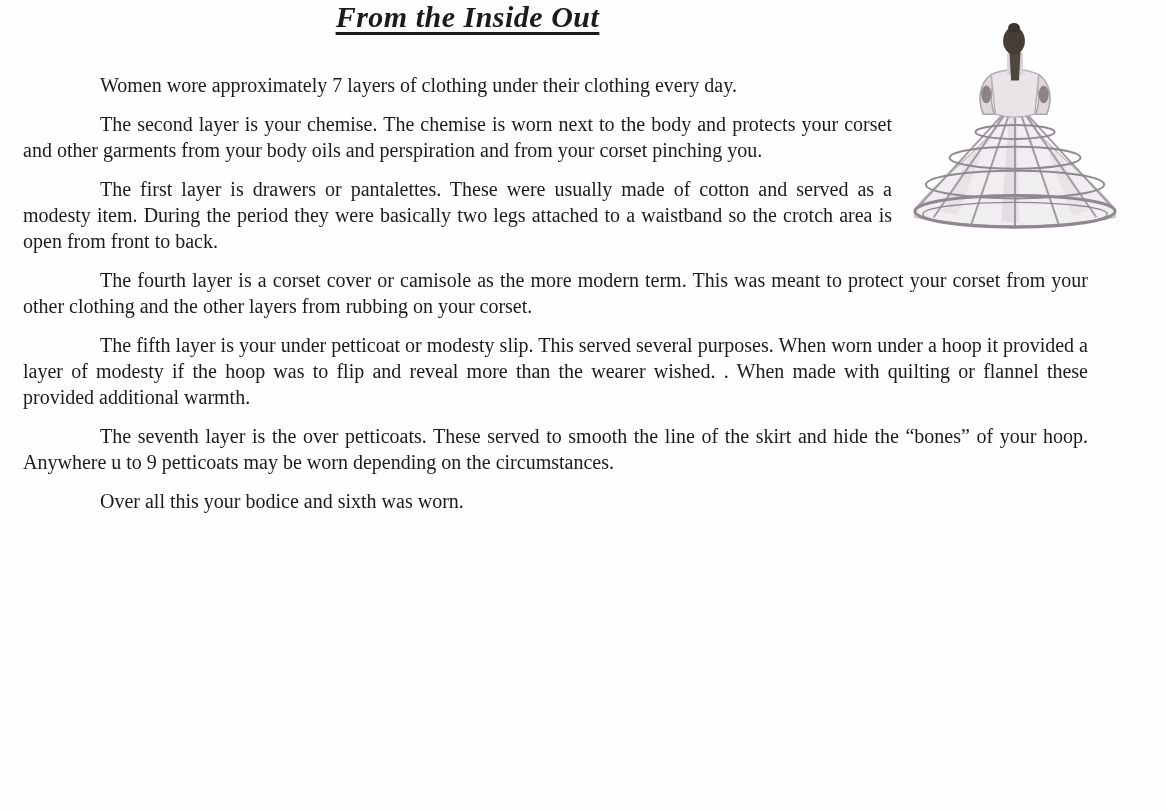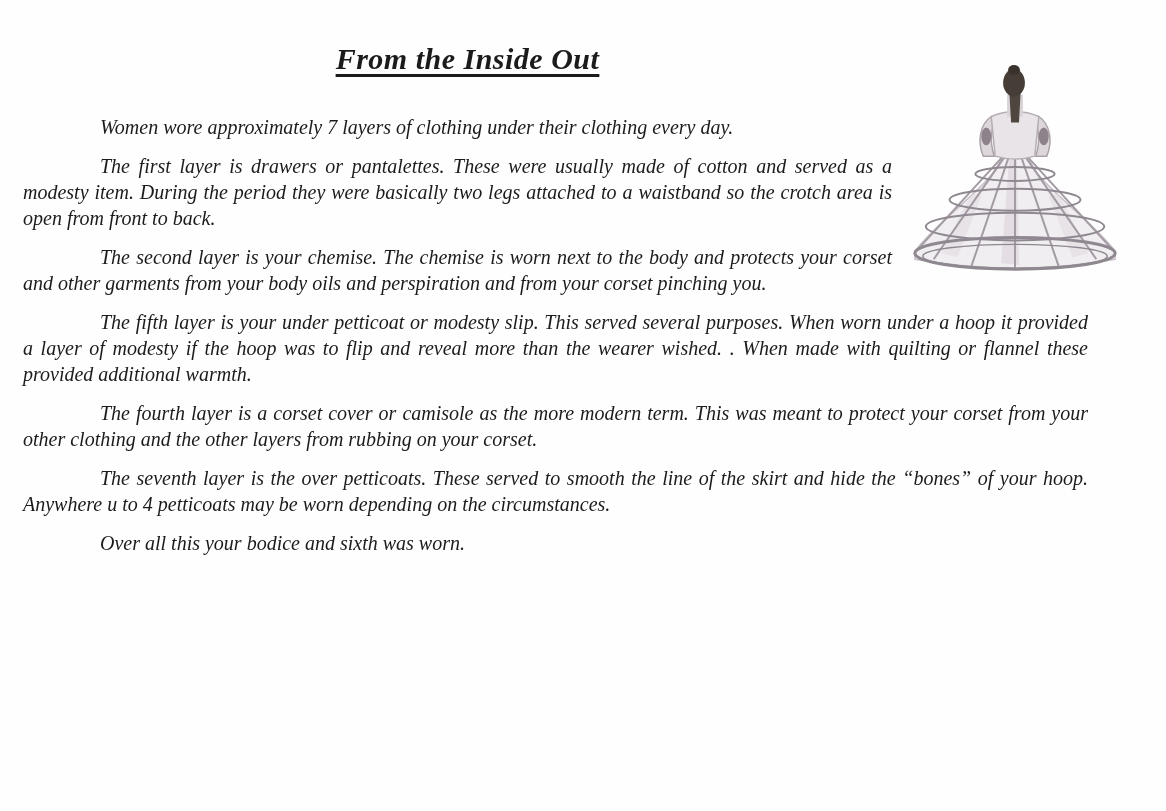--- a/index.html
+++ b/index.html
@@ -11,42 +11,40 @@
     position: relative;
     width: 1166px;
     height: 811px;
     background: #fefefe;
     overflow: hidden;
     font-family: "Liberation Serif", "DejaVu Serif", serif;
     color: #1b1b1b;
   }
   .title-band {
     width: 935px;
-    padding-top: 42px;
     text-align: center;
   }
   .doc-title {
     font-size: 30px;
     font-weight: 700;
     font-style: italic;
     text-decoration: underline;
     text-decoration-thickness: 2.5px;
     text-underline-offset: 5px;
     letter-spacing: 0.5px;
   }
   .content {
     margin: 38px 78px 0 23px;
     font-size: 20px;
     line-height: 26px;
     text-align: justify;
   }
   .content p {
     margin: 0 0 13px 0;
     text-indent: 77px;
-    font-style: italic;
   }
   .figure-float {
     float: right;
     width: 228px;
     height: 218px;
     margin: -50px -42px 12px 10px;
   }
   .figure-float svg {
     display: block;
     width: 228px;
@@ -101,21 +99,21 @@
         <rect x="106" y="30" width="16" height="22" fill="#d9d3d7"></rect>
 
         <path d="M108,22 L120,22 L118,58 L110,58 Z" fill="#4e463f"></path>
 
         <ellipse cx="113" cy="18" rx="11" ry="14" fill="#453d36"></ellipse>
         <ellipse cx="113" cy="5" rx="6" ry="5" fill="#3a332d"></ellipse>
       </svg>
     </div>
 
     <p>Women wore approximately 7 layers of clothing under their clothing every day.</p>
+    <p>The second layer is your chemise.  The chemise is worn next to the body and protects your corset and other garments from your body oils and perspiration and from your corset pinching you.</p>
     <p>The first layer is drawers or pantalettes.  These were usually made of cotton and served as a modesty item.   During the period they were basically two legs attached to a waistband so the crotch area is open from front to back.</p>
-    <p>The second layer is your chemise.  The chemise is worn next to the body and protects your corset and other garments from your body oils and perspiration and from your corset pinching you.</p>
+    <p>The fourth layer is a corset cover or camisole as the more modern term.  This was meant to protect your corset from your other clothing and the other layers from rubbing on your corset.</p>
     <p>The fifth layer is your under petticoat or modesty slip.  This served several purposes.  When worn under a hoop it provided a layer of modesty if the hoop was to flip and reveal more than the wearer wished. .  When made with quilting or flannel these provided additional warmth.</p>
-    <p>The fourth layer is a corset cover or camisole as the more modern term.  This was meant to protect your corset from your other clothing and the other layers from rubbing on your corset.</p>
-    <p>The seventh layer is the over petticoats.  These served to smooth the line of the skirt and hide the “bones” of your hoop.  Anywhere u to 4 petticoats may be worn depending on the circumstances.</p>
+    <p>The seventh layer is the over petticoats.  These served to smooth the line of the skirt and hide the “bones” of your hoop.  Anywhere u to 9 petticoats may be worn depending on the circumstances.</p>
     <p>Over all this your bodice and sixth was worn.</p>
 
   </div>
 </div>
 
 </body></html>

